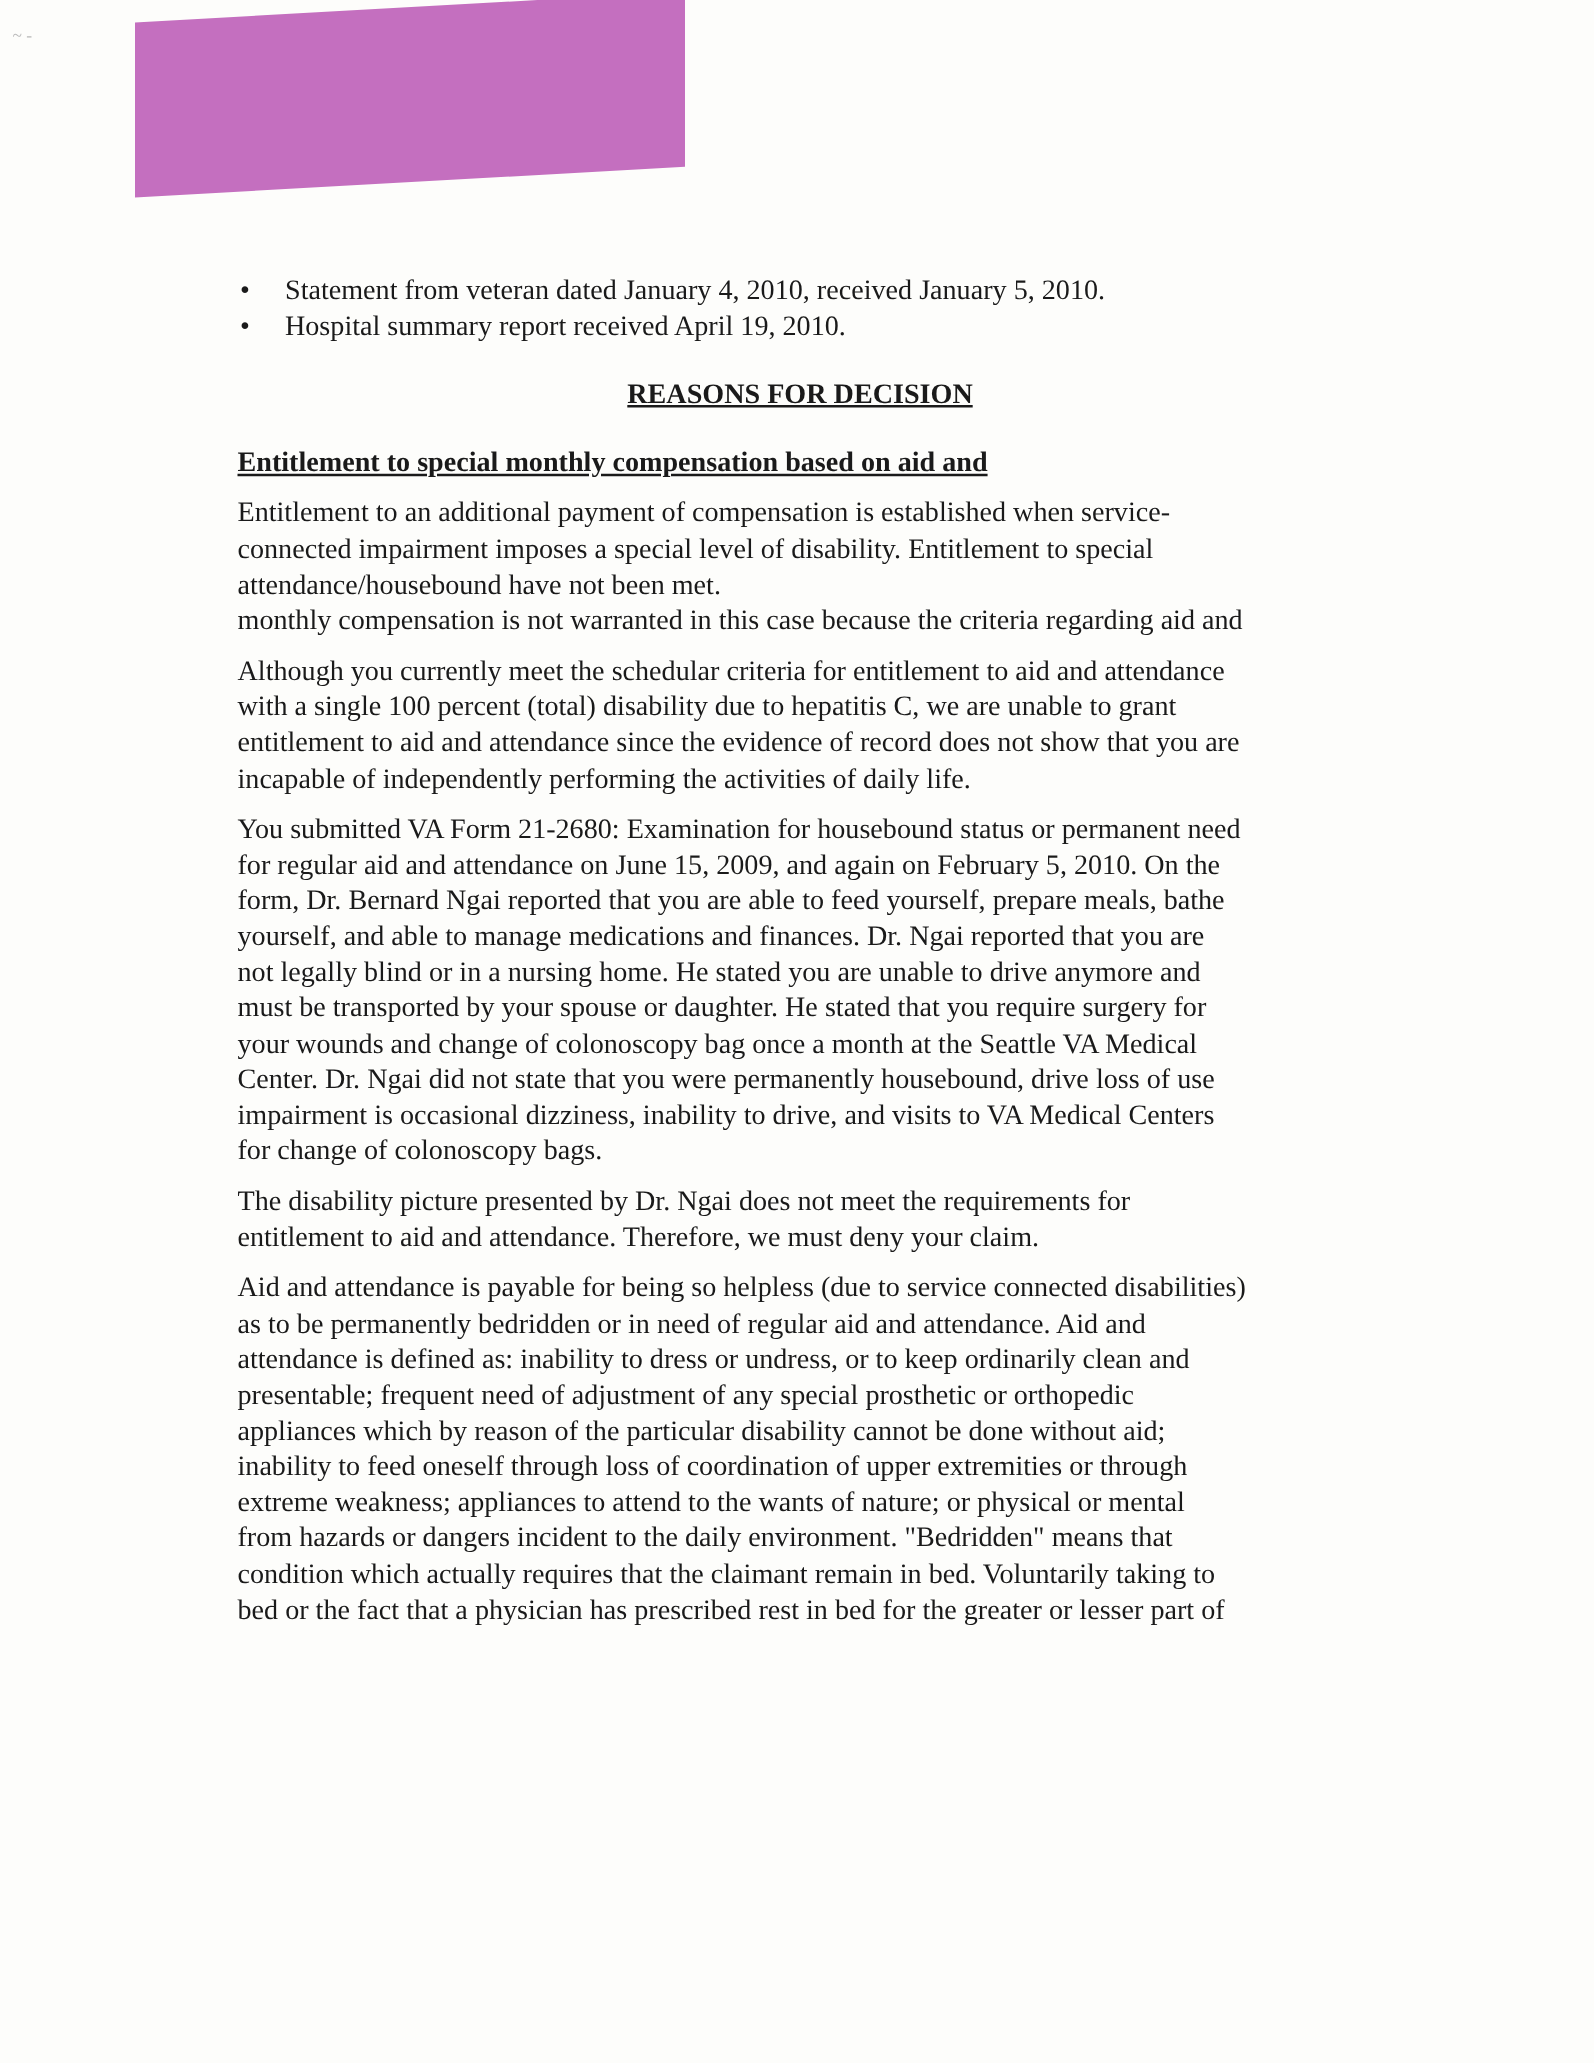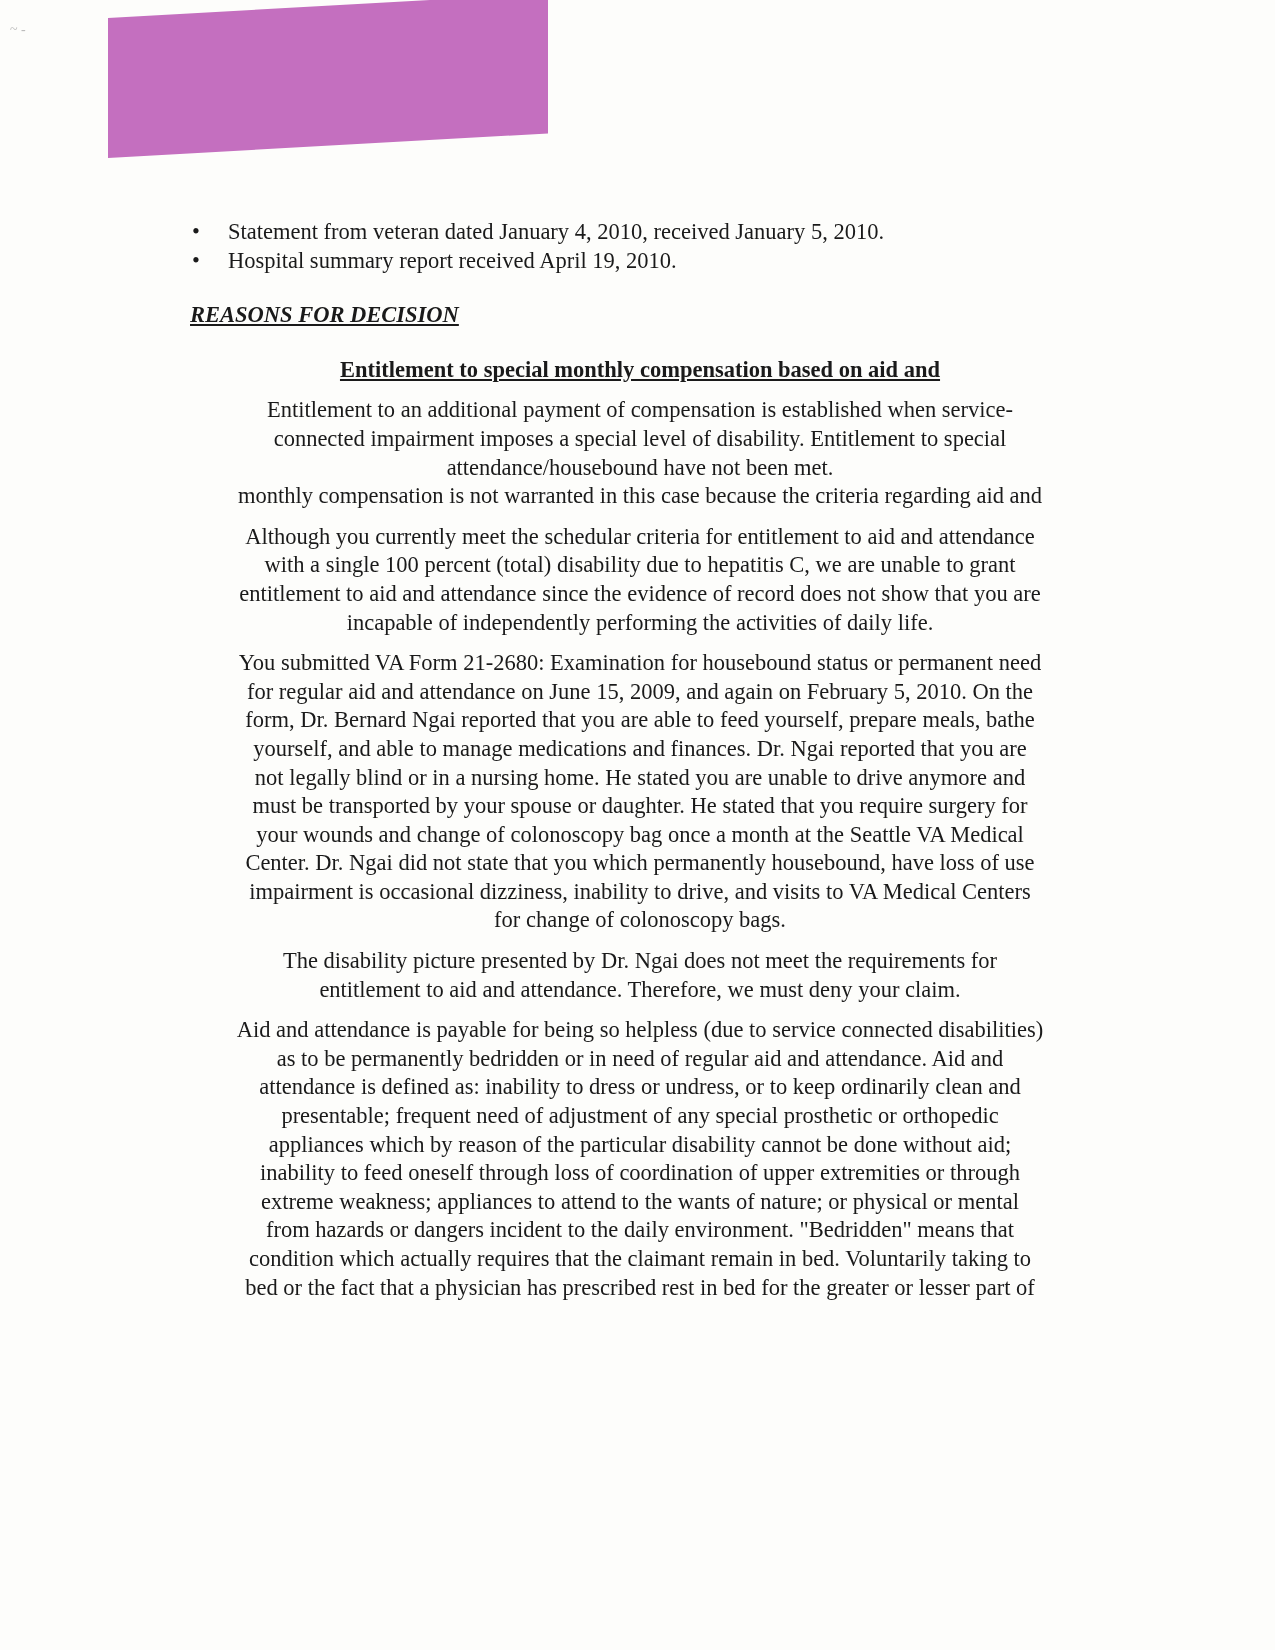--- a/index.html
+++ b/index.html
@@ -9,25 +9,25 @@
   }
   .redaction {
     position: absolute; left: 108px; top: 18px; width: 440px; height: 140px;
     background: #c46fbf; transform: skewY(-3.2deg); transform-origin: left bottom;
   }
   .scan-mark { position: absolute; left: 10px; top: 22px; color: #bbb; font-size: 14px; }
   .content { position: absolute; left: 190px; top: 218px; width: 900px; font-size: 22.5px; line-height: 28.6px; }
   .bullets { margin: 0; padding: 0; list-style: none; }
   .bullets li { position: relative; padding-left: 38px; }
   .bullets li .dot { position: absolute; left: 2px; top: 0; }
-  .title { text-align: left; font-weight: bold; margin-top: 26px; font-style: italic; }
+  .title { text-align: center; font-weight: bold; margin-top: 26px; }
   .title span { text-decoration: underline; }
   .subhead { font-weight: bold; text-decoration: underline; margin-top: 26px; }
   .para { margin-top: 12px; }
-  .line { display: block; white-space: nowrap; text-align: center; }
+  .line { display: block; white-space: nowrap; }
 </style>
 </head>
 <body>
 
 <div class="scan-mark">~ -</div>
 <div class="redaction"></div>
 
 <div class="content">
   <ul class="bullets">
     <li><span class="dot">•</span><span>Statement from veteran dated January 4, 2010, received January 5, 2010.</span></li>
@@ -54,21 +54,21 @@
         <span class="line">incapable of independently performing the activities of daily life.</span>
       </div>
       <div class="para">
         <span class="line">You submitted VA Form 21-2680: Examination for housebound status or permanent need</span>
         <span class="line">for regular aid and attendance on June 15, 2009, and again on February 5, 2010.  On the</span>
         <span class="line">form, Dr. Bernard Ngai reported that you are able to feed yourself, prepare meals, bathe</span>
         <span class="line">yourself, and able to manage medications and finances.   Dr. Ngai reported that you are</span>
         <span class="line">not legally blind or in a nursing home.  He stated you are unable to drive anymore and</span>
         <span class="line">must be transported by your spouse or daughter.  He stated that you require surgery for</span>
         <span class="line">your wounds and change of colonoscopy bag once a month at the Seattle VA Medical</span>
-        <span class="line">Center.  Dr. Ngai did not state that you which permanently housebound, have loss of use</span>
+        <span class="line">Center.  Dr. Ngai did not state that you were permanently housebound, drive loss of use</span>
         <span class="line">impairment is occasional dizziness, inability to drive, and visits to VA Medical Centers</span>
         <span class="line">for change of colonoscopy bags.</span>
       </div>
       <div class="para">
         <span class="line">The disability picture presented by Dr. Ngai does not meet the requirements for</span>
         <span class="line">entitlement to aid and attendance.  Therefore, we must deny your claim.</span>
       </div>
       <div class="para">
         <span class="line">Aid and attendance is payable for being so helpless (due to service connected disabilities)</span>
         <span class="line">as to be permanently bedridden or in need of regular aid and attendance.  Aid and</span>

